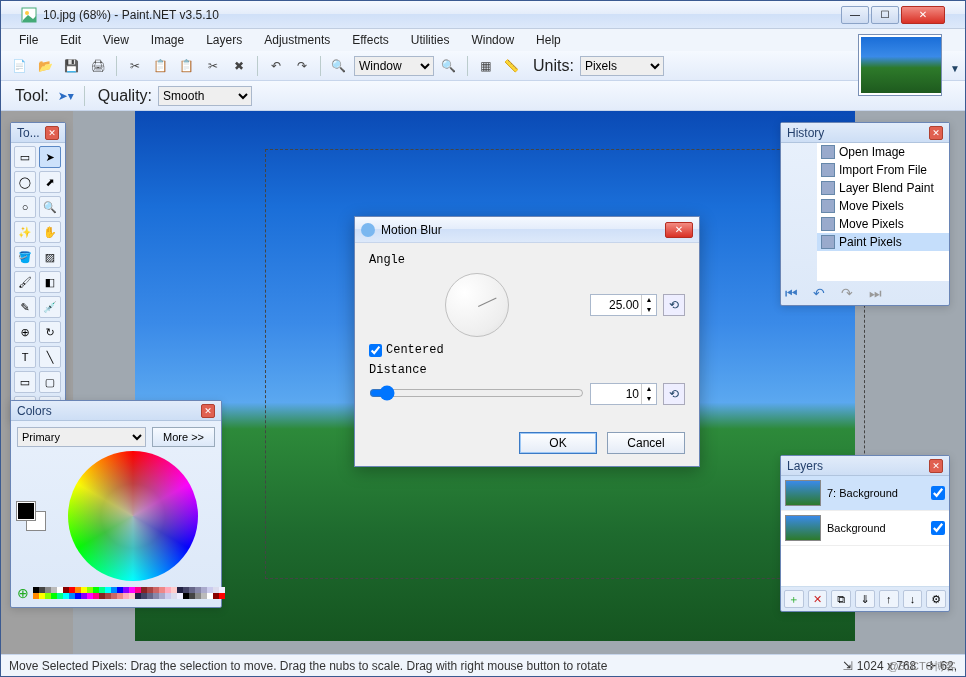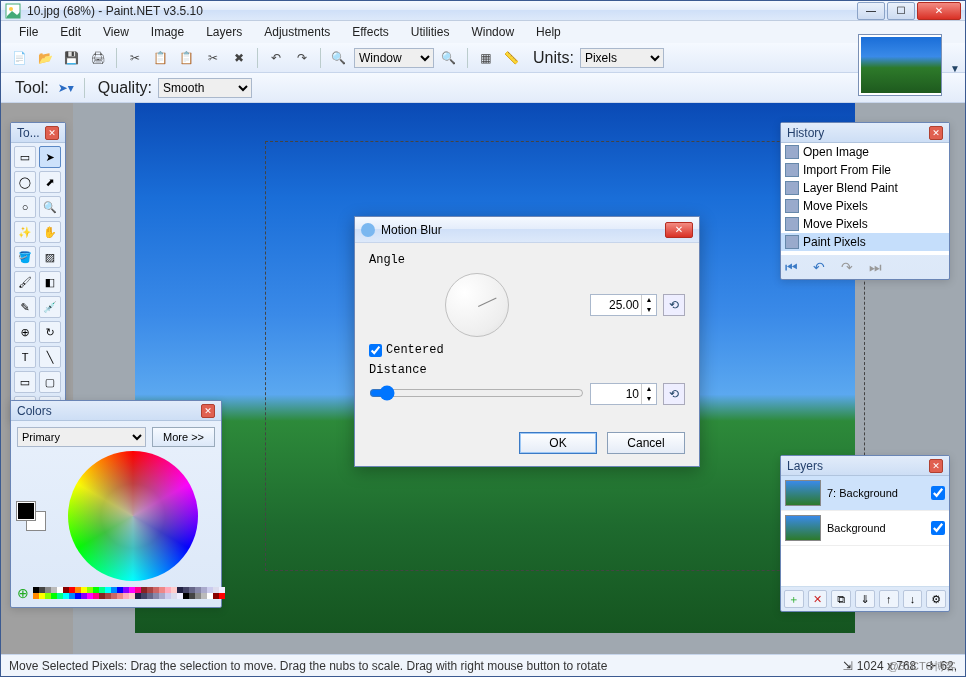--- a/index.html
+++ b/index.html
@@ -1,20 +1,20 @@
 <!DOCTYPE html>
 <html><head>
 <meta charset="utf-8">
 <style>
 * { margin: 0; padding: 0; box-sizing: border-box; font-family: 'Segoe UI', Tahoma, sans-serif; font-size: 12px; }
 body { background: #fff; width: 966px; height: 677px; overflow: hidden; position: relative; }
 
 .window-frame { width: 966px; height: 677px; border: 1px solid #3b5a91; display: flex; flex-direction: column; background: linear-gradient(to bottom, #e9f1fc, #d0e0f5); }
 
-.titlebar { height: 20px; background: linear-gradient(to bottom, #f5f9ff 0, #e3ecfa 50%, #d0e0f8 50%, #dde9fa 100%); display: flex; align-items: center; padding: 0 4px; border-bottom: 1px solid #c0cde0; }
+.titlebar { height: 28px; background: linear-gradient(to bottom, #f5f9ff 0, #e3ecfa 50%, #d0e0f8 50%, #dde9fa 100%); display: flex; align-items: center; padding: 0 20px; border-bottom: 1px solid #c0cde0; }
 .titlebar .icon { width: 16px; height: 16px; margin-right: 6px; display: inline-block; }
 .titlebar .title { flex: 1; font-size: 12px; color: #222; }
 .winbtns { display: flex; gap: 2px; }
 .winbtn { width: 28px; height: 18px; border: 1px solid #8ba3c7; border-radius: 2px; background: linear-gradient(to bottom, #eaf1fb, #cddbf1); display: flex; align-items: center; justify-content: center; font-size: 10px; }
 .winbtn.close { background: linear-gradient(to bottom, #f28b82, #d93025); border-color: #b52c21; color: #fff; width: 44px; }
 
 .menubar { height: 22px; display: flex; align-items: center; padding: 4px 8px; gap: 2px; background: #f0f5fc; }
 .menuitem { padding: 2px 10px; font-size: 12px; color: #222; }
 
 .toolbar1, .toolbar2 { height: 30px; display: flex; align-items: center; padding: 0 8px; gap: 4px; background: linear-gradient(to bottom, #f5f9ff, #e3ecfa); border-bottom: 1px solid #c7d5eb; }
@@ -53,21 +53,21 @@
 .more-btn { height: 20px; padding: 0 10px; border: 1px solid #9ab; background: linear-gradient(to bottom,#f6faff,#dce8f8); font-size: 11px; }
 .sw-pair { position: relative; width: 28px; height: 28px; }
 .sw-primary { position:absolute; left:0; top:0; width:18px; height:18px; background:#000; border:1px solid #fff; outline:1px solid #888; }
 .sw-secondary { position:absolute; right:0; bottom:0; width:18px; height:18px; background:#fff; border:1px solid #fff; outline:1px solid #888; }
 .wheel { width: 130px; height: 130px; border-radius: 50%; background: conic-gradient(red,magenta,blue,cyan,lime,yellow,red); position: relative; margin: 0 auto; }
 .wheel::after { content:''; position:absolute; inset:0; border-radius:50%; background: radial-gradient(circle, rgba(180,180,180,0.9) 0%, rgba(128,128,128,0.5) 35%, rgba(128,128,128,0) 70%); }
 .palette { display: grid; grid-template-columns: repeat(32, 6px); gap: 0; width: 192px; }
 .palette div { height: 6px; }
 
 .history-panel { left: 780px; top: 122px; width: 170px; }
-.hist-list { background: #fff; height: 112px; overflow: hidden; font-family: 'Courier New', monospace; font-size: 12px; }
+.hist-list { background: #fff; height: 138px; overflow: hidden; font-family: 'Courier New', monospace; font-size: 12px; margin-left: 36px; }
 .hist-item { padding: 2px 4px; display: flex; align-items: center; gap: 4px; }
 .hist-item.sel { background: #c5defb; }
 .hist-icon { width: 14px; height: 14px; display:inline-block; background:#9ac; border:1px solid #68a; }
 .hist-tools { padding: 4px; display:flex; gap:8px; }
 .hist-tb { width:20px; height:16px; color:#3b7ac5; font-size:14px; }
 
 .layers-panel { left: 780px; top: 455px; width: 170px; }
 .layer-list { background:#fff; height: 110px; }
 .layer-item { display:flex; align-items:center; padding:4px; gap:6px; border-bottom:1px solid #eee; }
 .layer-item.sel { background:#cde2fb; }

